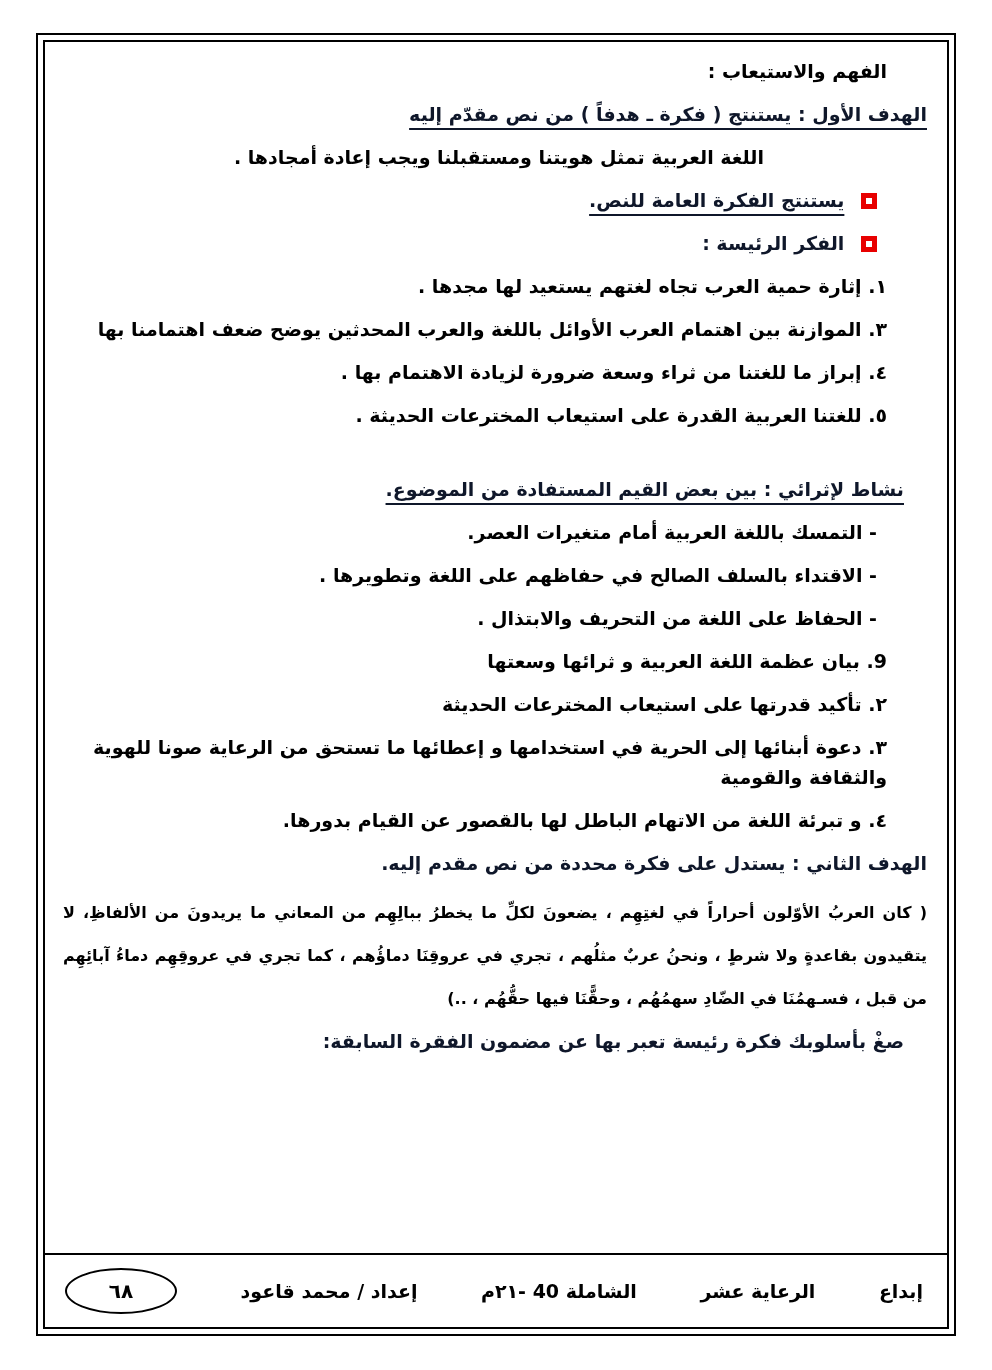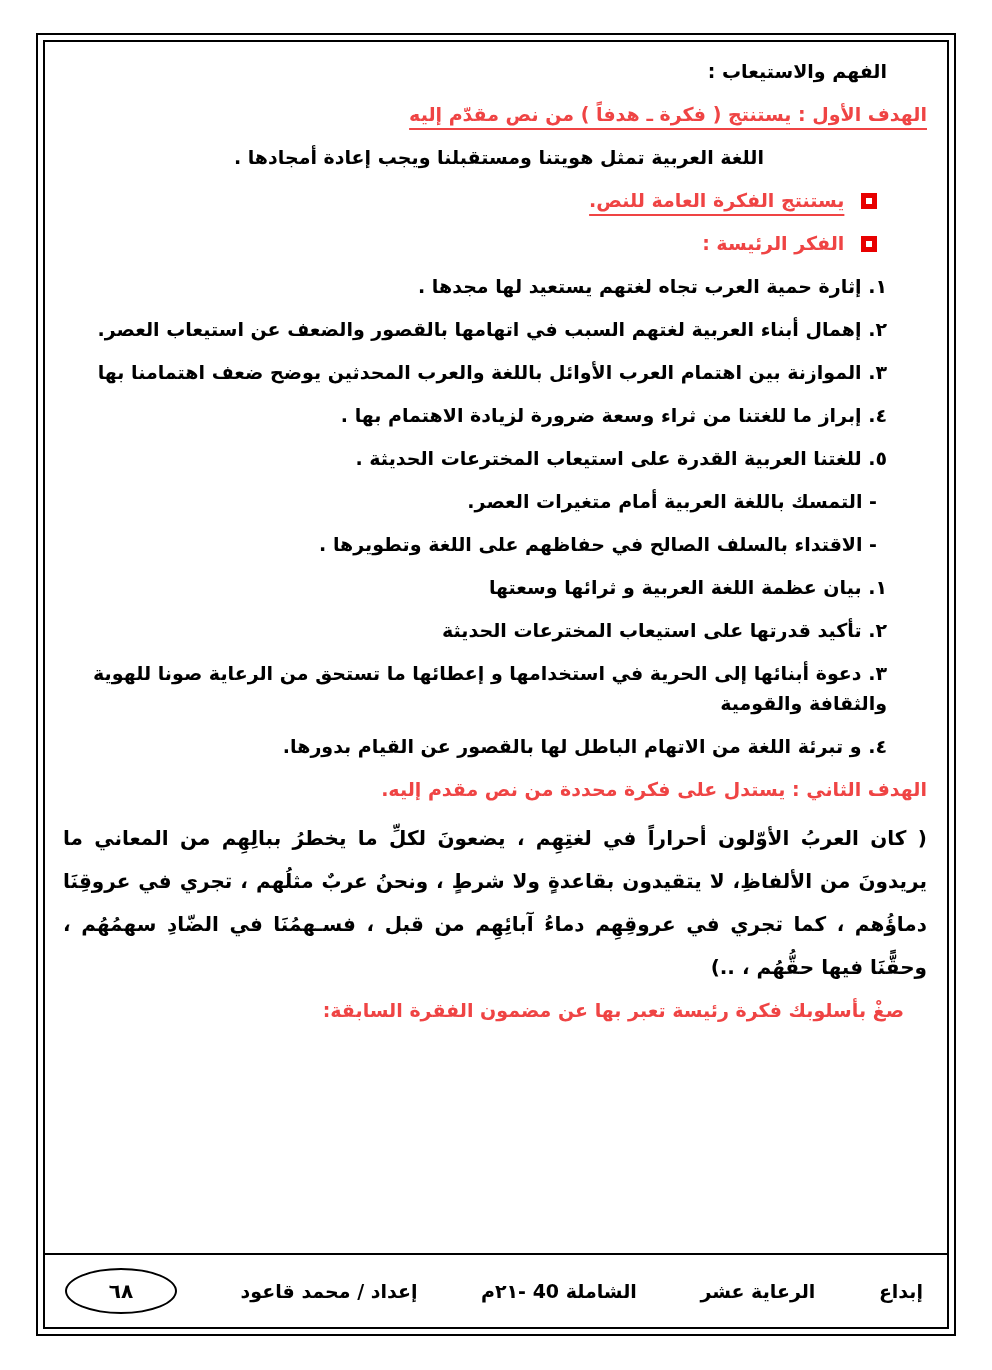--- a/index.html
+++ b/index.html
@@ -16,34 +16,34 @@
   .inner-frame {
     border:2px solid #000; width:100%; height:100%;
     display:flex; flex-direction:column; overflow:hidden;
   }
   .content {
     direction:rtl; text-align:right; flex:1;
     padding:14px 18px 0 18px;
     font-size:19px; line-height:30px;
   }
   .line { margin-bottom:13px; }
-  .red { color:#ef4444; }
+  .red { color:#0f172a; }
   .u { text-decoration:underline; text-underline-offset:7px; text-decoration-thickness:2px; }
   .sq {
     display:inline-block; width:16px; height:16px;
     border:5px solid #e80000; background:#fff;
     vertical-align:-2px; margin-left:10px;
   }
   .mr0   { margin-right:2px; }
   .mr25  { margin-right:25px; }
   .mr40  { margin-right:42px; }
   .mr50  { margin-right:52px; }
   .mr165 { margin-right:165px; }
   .gap-top { margin-top:44px; }
-  .quote { text-align:justify; font-size:20px; line-height:43px; margin-bottom:6px; }
+  .quote { text-align:justify; font-size:16px; line-height:43px; margin-bottom:6px; }
   .footer {
     border-top:2px solid #000; height:74px; flex:none;
     display:flex; direction:rtl; align-items:center;
     justify-content:space-between; padding:0 24px 0 20px;
     font-size:19px;
   }
   .page-oval {
     width:112px; height:46px; border:2px solid #000; border-radius:50%;
     display:flex; align-items:center; justify-content:center;
     font-size:20px; flex:none;
@@ -69,31 +69,34 @@
         <span class="sq"></span>
         <span class="red u">يستنتج الفكرة العامة للنص.</span>
       </div>
 
       <div class="line mr50">
         <span class="sq"></span>
         <span class="red">الفكر  الرئيسة  :</span>
       </div>
 
       <div class="line mr40">١.  إثارة حمية العرب تجاه لغتهم يستعيد لها مجدها .</div>
-      <div class="line mr40">٢.  إهمال أبناء العربية لغتهم السبب في اتهامها بالقصور والضعف عن استيعاب العصر.</div>
       <div class="line mr40">٣.  الموازنة بين اهتمام العرب الأوائل باللغة والعرب المحدثين يوضح  ضعف اهتمامنا بها</div>
       <div class="line mr40">٤.  إبراز ما للغتنا من ثراء وسعة ضرورة لزيادة الاهتمام بها .</div>
       <div class="line mr40">٥.  للغتنا العربية القدرة على استيعاب المخترعات الحديثة .</div>
 
+      <div class="line mr25 gap-top">
+        <span class="red u">نشاط لإثرائي : بين بعض القيم المستفادة من الموضوع.</span>
+      </div>
 
       <div class="line mr50">-    التمسك باللغة العربية أمام متغيرات العصر.</div>
       <div class="line mr50">-   الاقتداء بالسلف الصالح في حفاظهم على اللغة وتطويرها .</div>
+      <div class="line mr50">-   الحفاظ على اللغة من التحريف والابتذال .</div>
 
 
-      <div class="line mr40">١.  بيان عظمة اللغة العربية و ثرائها  وسعتها</div>
+      <div class="line mr40">9.  بيان عظمة اللغة العربية و ثرائها  وسعتها</div>
       <div class="line mr40">٢.  تأكيد قدرتها على استيعاب المخترعات الحديثة</div>
       <div class="line mr40">٣.  دعوة  أبنائها إلى الحرية في استخدامها و إعطائها ما تستحق من الرعاية صونا للهوية والثقافة والقومية</div>
       <div class="line mr40">٤.  و تبرئة اللغة من الاتهام الباطل لها بالقصور عن القيام بدورها.</div>
 
       <div class="line mr0">
         <span class="red">الهدف الثاني :  يستدل على فكرة محددة  من نص  مقدم إليه.</span>
       </div>
 
       <div class="line mr0 quote">( كان العربُ الأوّلون أحراراً في لغتِهِم ، يضعونَ لكلِّ ما يخطرُ ببالِهِم من المعاني ما يريدونَ من الألفاظِ، لا يتقيدون بقاعدةٍ ولا شرطٍ ، ونحنُ عربٌ مثلُهم ، تجري في عروقِنَا دماؤُهم ، كما تجري في عروقِهِم دماءُ آبائِهِم من قبل ، فسـهمُنَا في الضّادِ سهمُهُم ، وحقًّنَا فيها حقُّهُم ، ..)</div>
 

